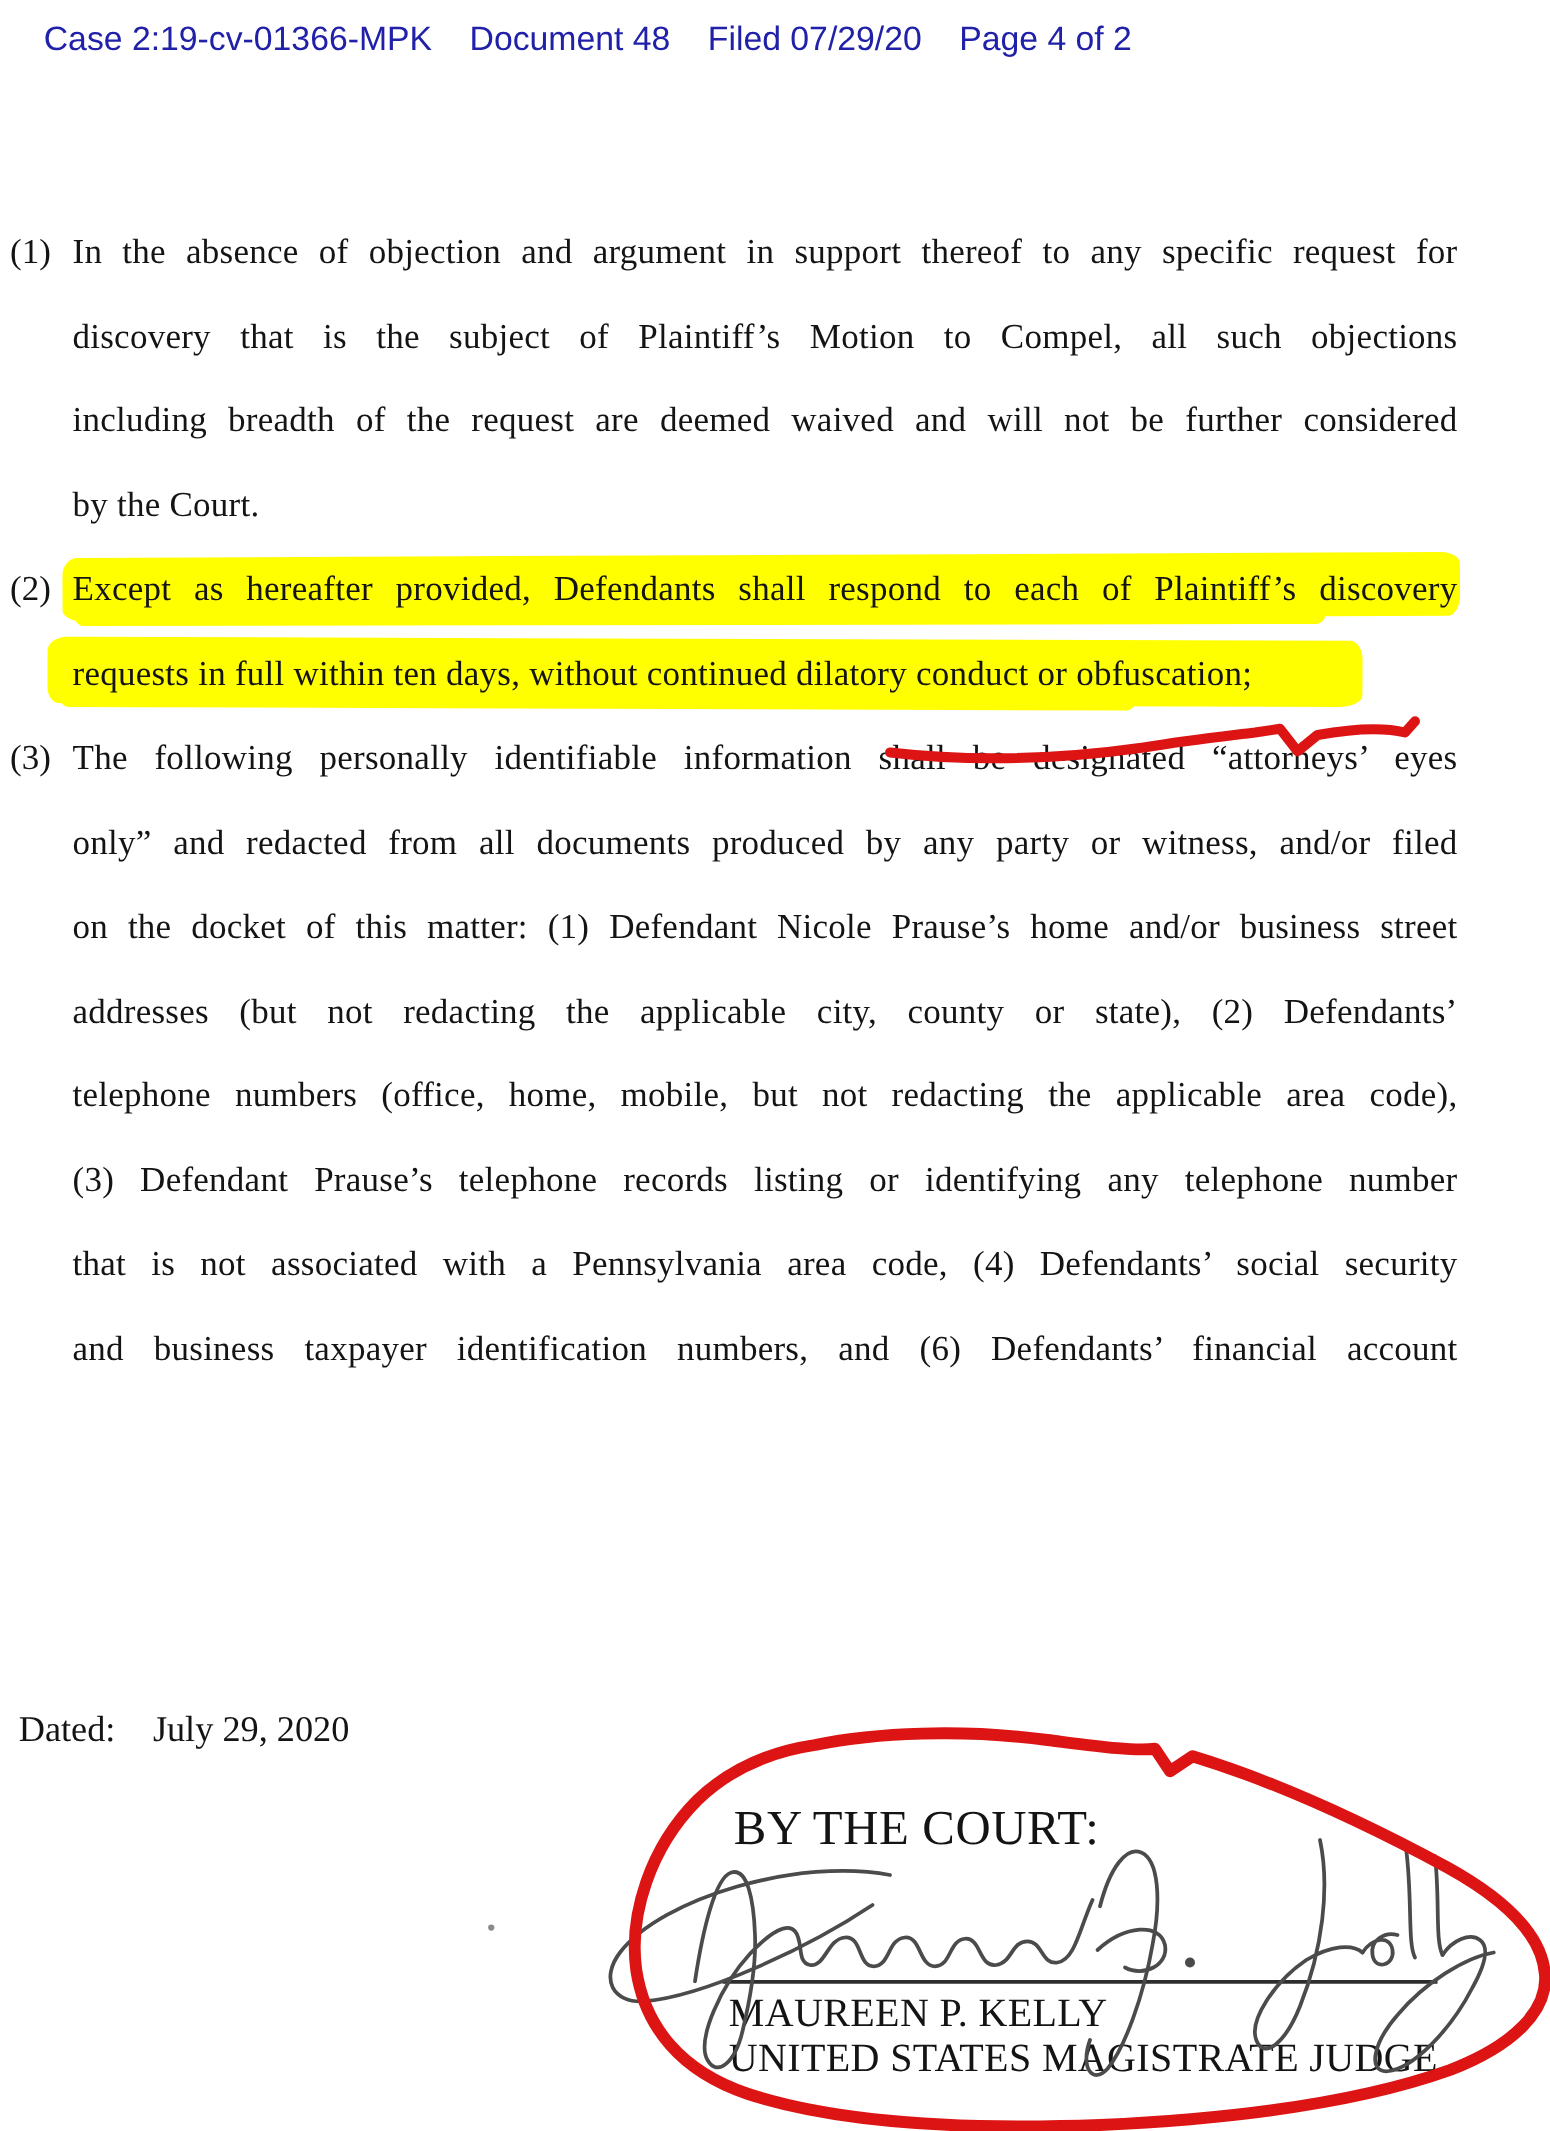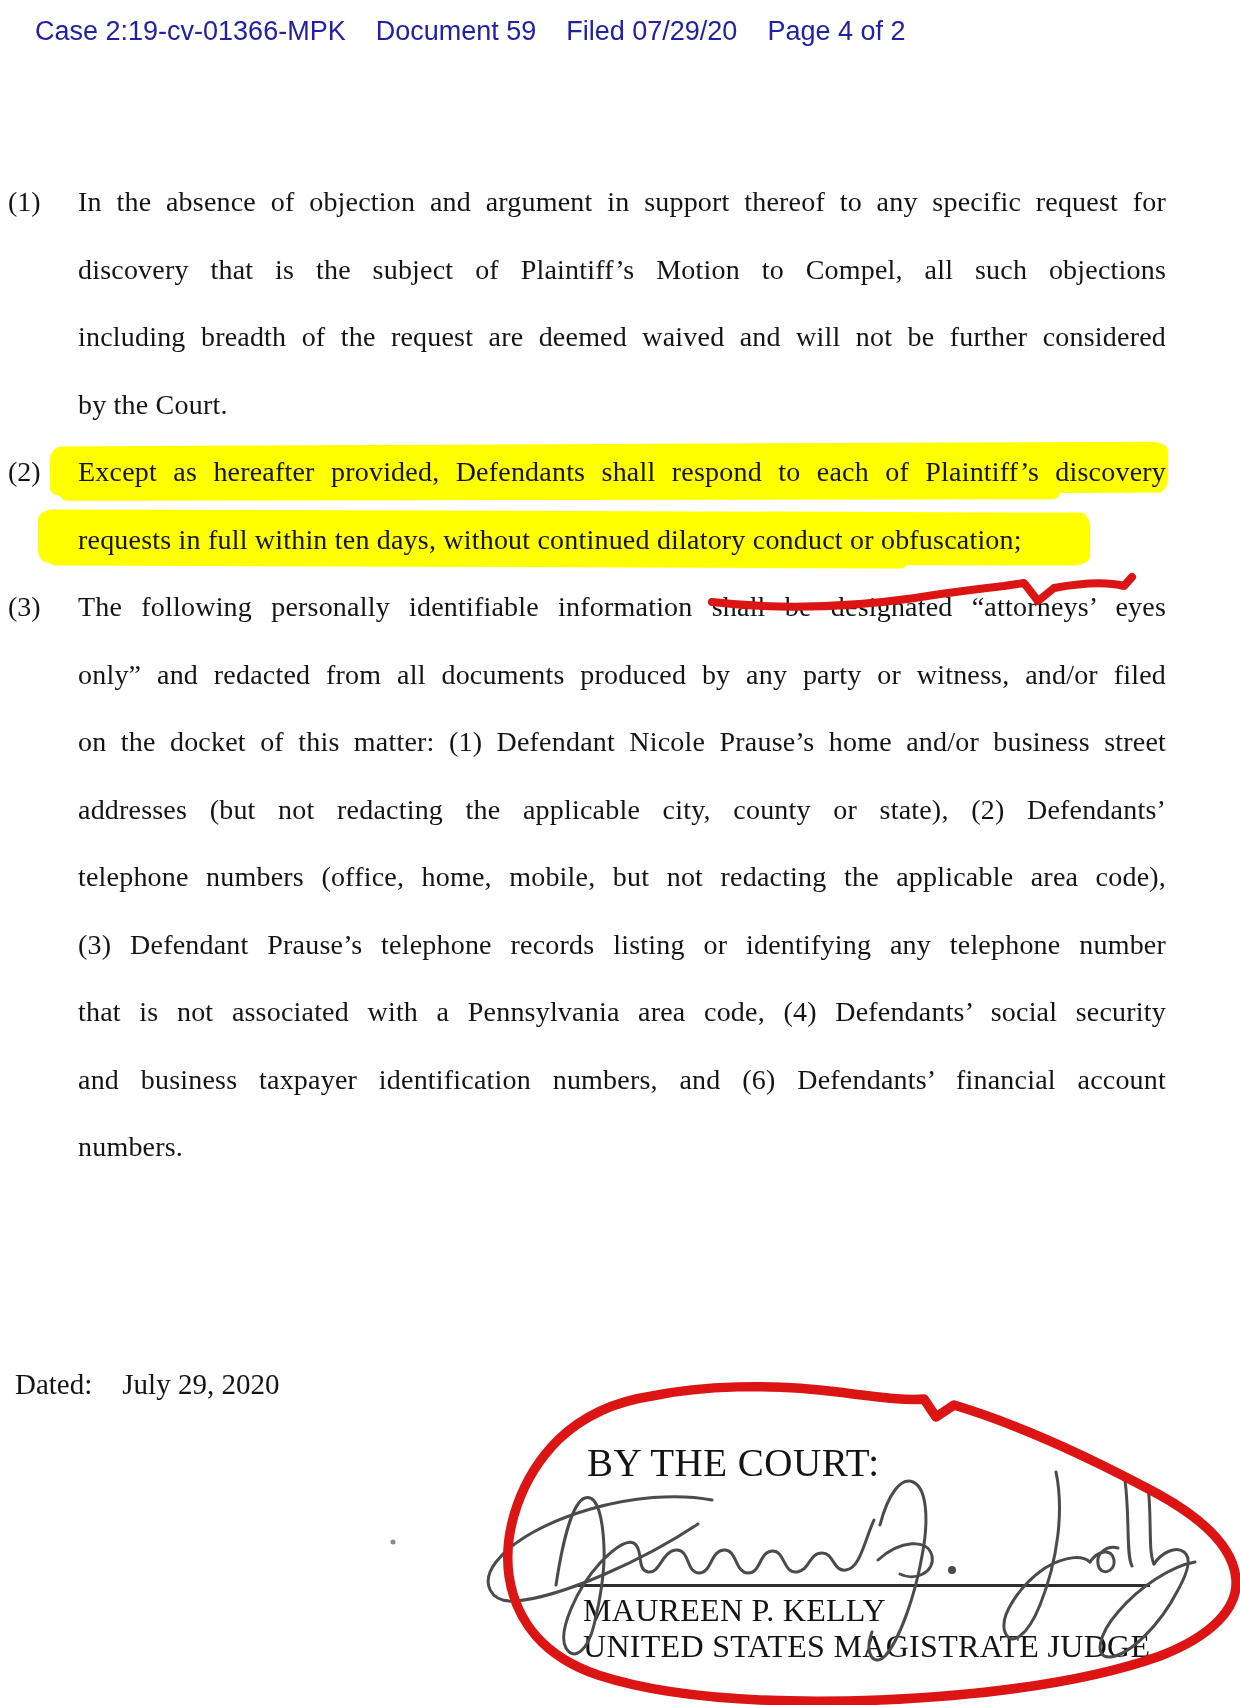--- a/index.html
+++ b/index.html
@@ -14,21 +14,21 @@
     font-family:"Liberation Sans", sans-serif;font-size:27px;
     color:var(--header-blue,#2020a8);white-space:nowrap;
   }
   
   .body-text{position:absolute;left:8px;top:168px;width:1158px;z-index:2;}
   .para{position:relative;}
   .para-num{
     position:absolute;left:0;top:0;height:67.5px;line-height:67.5px;
     font-size:28px;
   }
-  .para-lines{margin-left:70px;}
+  .para-lines{margin-left:50px;}
   .doc-line{
     font-size:28px;height:67.5px;line-height:67.5px;
     text-align:justify;text-align-last:justify;
     letter-spacing:0.2px;
   }
   .doc-line.last{text-align:center;text-align-last:left;}
   
   .hl{position:absolute;background:var(--highlight,#ffff00);z-index:1;}
   .hl-1{
     left:50px;top:444px;width:1118px;height:51px;
@@ -53,21 +53,21 @@
   .sig-name-block{position:absolute;left:583px;top:1592px;z-index:2;}
   .sig-name-block div{font-size:32px;line-height:36px;letter-spacing:0.3px;}
 </style>
 </head>
 <body>
 
 <div class="page" style="--header-blue: #2020a8; --highlight: #ffff00; --ink: #141414;">
 
   <div class="case-header">
     <span>Case 2:19-cv-01366-MPK</span>
-    <span>Document 59</span>
+    <span>Document 48</span>
     <span>Filed 07/29/20</span>
     <span>Page 4 of 2</span>
   </div>
 
   <div class="hl hl-1"></div>
   <div class="hl hl-1b"></div>
   <div class="hl hl-2"></div>
   <div class="hl hl-2b"></div>
 
   <div class="body-text" id="paragraphs">
@@ -91,21 +91,20 @@
         <span class="para-num">(3)</span>
         <div class="para-lines">
           <div class="doc-line">The following personally identifiable information shall be designated “attorneys’ eyes</div>
           <div class="doc-line">only” and redacted from all documents produced by any party or witness, and/or filed</div>
           <div class="doc-line">on the docket of this matter: (1) Defendant Nicole Prause’s home and/or business street</div>
           <div class="doc-line">addresses (but not redacting the applicable city, county or state), (2) Defendants’</div>
           <div class="doc-line">telephone numbers (office, home, mobile, but not redacting the applicable area code),</div>
           <div class="doc-line">(3) Defendant Prause’s telephone records listing or identifying any telephone number</div>
           <div class="doc-line">that is not associated with a Pennsylvania area code, (4) Defendants’ social security</div>
           <div class="doc-line">and business taxpayer identification numbers, and (6) Defendants’ financial account</div>
-          <div class="doc-line last">numbers.</div>
         </div>
       </div>
     </div>
 
   <div class="dated">
     <span>Dated:</span><span class="gap"></span><span>July 29, 2020</span>
   </div>
 
   <div class="by-the-court">BY THE COURT:</div>
   <div class="sig-rule"></div>

